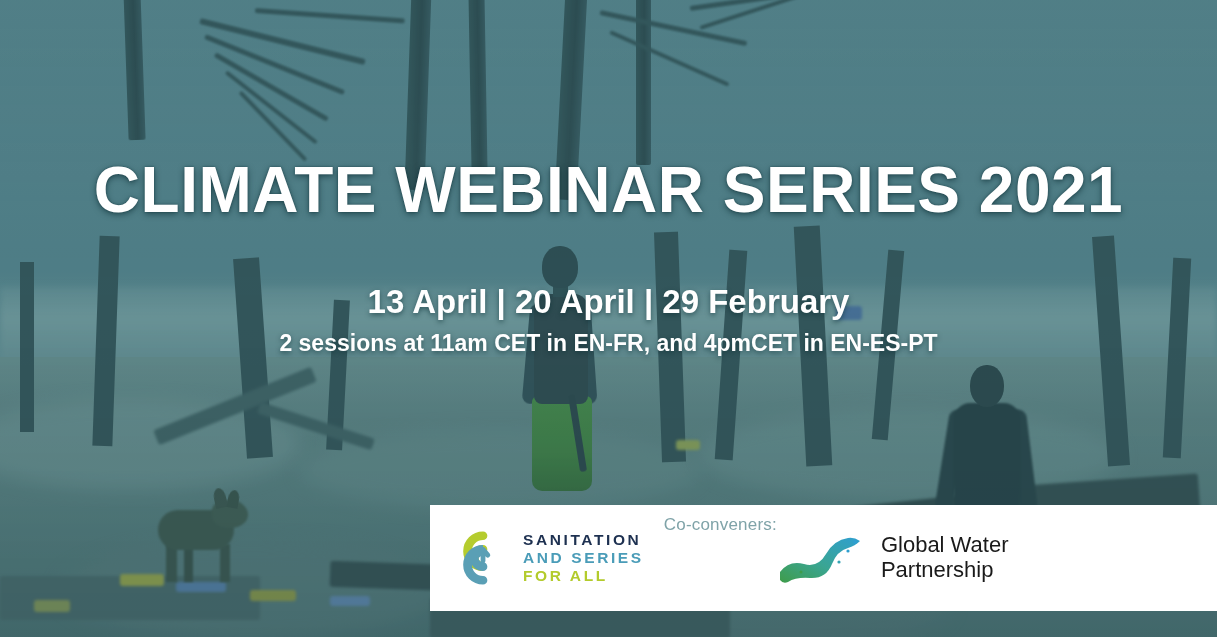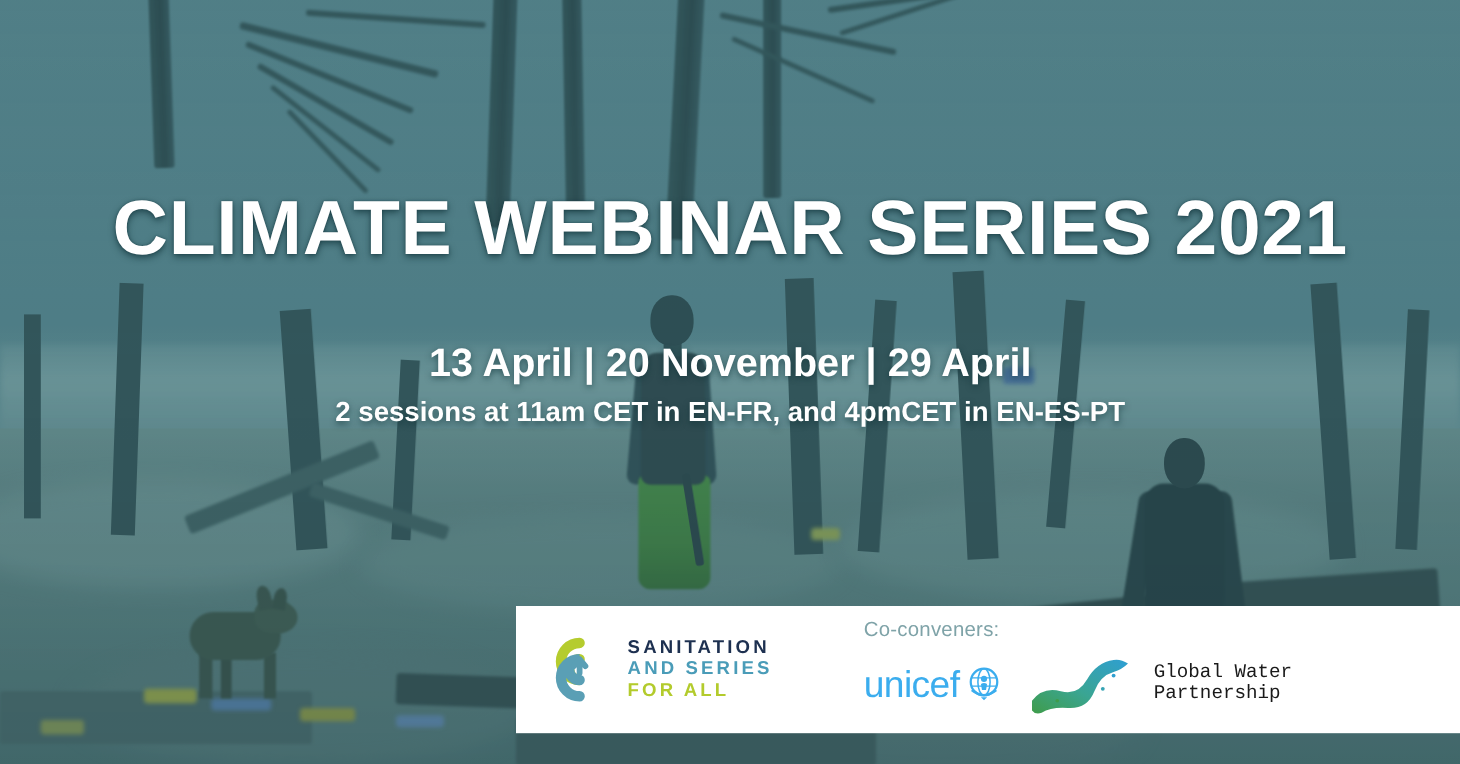--- a/index.html
+++ b/index.html
@@ -81,30 +81,30 @@
   .logobar{
     position:absolute;left:430px;top:505px;width:787px;height:106px;
     background:#ffffff;display:flex;align-items:center;
   }
   .swa{display:flex;align-items:center;gap:11px;margin-left:24px;}
   .swa-mark{position:relative;width:58px;height:58px;flex:none;}
   .swa-text{display:flex;flex-direction:column;line-height:1.16;}
   .swa-l1{font-size:15.5px;font-weight:bold;letter-spacing:2.6px;color:#1d3050;}
   .swa-l2{font-size:15.5px;font-weight:bold;letter-spacing:2.6px;color:#4a9cb8;}
   .swa-l3{font-size:15.5px;font-weight:bold;letter-spacing:2.6px;color:#b3cb2c;}
-  .conv{position:relative;margin-left:76px;height:86px;display:flex;flex-direction:column;justify-content:flex-start;}
+  .conv{position:relative;margin-left:20px;height:86px;display:flex;flex-direction:row;justify-content:flex-start;}
   .conv-label{font-size:17px;color:#7fa3a8;margin-bottom:9px;white-space:nowrap;letter-spacing:.2px;}
   .conv-logos{display:flex;align-items:center;gap:20px;}
   .unicef{display:flex;align-items:center;gap:4px;}
   .unicef-word{font-size:31px;color:#3badee;letter-spacing:-.5px;line-height:1;}
   .wateraid{display:flex;align-items:center;gap:5px;}
   .wa-mark{width:30px;height:34px;flex:none;}
   .wa-word{font-size:27px;font-weight:bold;color:#111;letter-spacing:-.6px;line-height:1;}
   .gwp{display:flex;align-items:center;gap:8px;}
-  .gwp-text{display:flex;flex-direction:column;line-height:1.12;color:#1a1a1a;font-size:16px;font-family:Liberation Mono, monospace;}
+  .gwp-text{display:flex;flex-direction:column;line-height:1.12;color:#1a1a1a;font-size:22px;font-family:Liberation Sans, sans-serif;}
 </style>
 </head>
 <body>
 
 <div class="banner">
 
   <div class="photo">
     <div class="sky"></div>
     <div class="sea"></div>
     <div class="ground"></div>
@@ -187,21 +187,21 @@
       <div class="head"></div>
       <div class="ear"></div>
       <div class="ear2"></div>
     </div>
 
     <div class="wash"></div>
     <div class="wash2"></div>
   </div>
 
   <div class="headline">CLIMATE WEBINAR SERIES 2021</div>
-  <div class="dates">13 April  |  20 November  |  29 April</div>
+  <div class="dates">13 April  |  20 April  |  29 February</div>
   <div class="sessions">2 sessions at 11am CET in EN-FR, and 4pmCET in EN-ES-PT</div>
 
   <div class="logobar">
 
     <div class="swa">
       <div class="swa-mark">
         <svg viewBox="0 0 60 60" width="58" height="58" aria-hidden="true">
           <path d="M30 7 A16 16 0 1 0 30 39 A9 9 0 0 1 30 21" fill="none" stroke="#b5cc2e" stroke-width="9" stroke-linecap="round"></path>
           <path d="M30 53 A16 16 0 1 1 30 21 A9 9 0 0 0 30 39" fill="none" stroke="#5a9fb5" stroke-width="9" stroke-linecap="round"></path>
           <path d="M30 21 L30 33 M25 27 L30 21 L35 27" fill="none" stroke="#5a9fb5" stroke-width="5" stroke-linecap="round" stroke-linejoin="round"></path>
@@ -211,32 +211,20 @@
         <span class="swa-l1">SANITATION</span>
         <span class="swa-l2">AND SERIES</span>
         <span class="swa-l3">FOR ALL</span>
       </div>
     </div>
 
     <div class="conv">
       <span class="conv-label">Co-conveners:</span>
       <div class="conv-logos">
 
-        <div class="unicef">
-          <span class="unicef-word">unicef</span>
-          <svg width="34" height="34" viewBox="0 0 40 40" aria-hidden="true">
-            <circle cx="20" cy="18" r="13" fill="none" stroke="#3badee" stroke-width="2.2"></circle>
-            <ellipse cx="20" cy="18" rx="6" ry="13" fill="none" stroke="#3badee" stroke-width="1.5"></ellipse>
-            <path d="M7.6 14 H32.4 M7.6 22 H32.4" stroke="#3badee" stroke-width="1.3"></path>
-            <circle cx="20" cy="15" r="3" fill="#3badee"></circle>
-            <path d="M17 20 q3 -2 6 0 l-1 6 h-4 z" fill="#3badee"></path>
-            <path d="M8 26 q12 10 24 0" fill="none" stroke="#3badee" stroke-width="2.4"></path>
-            <path d="M17 33 h6 l-3 3 z" fill="#3badee"></path>
-          </svg>
-        </div>
 
 
         <div class="gwp">
           <svg width="96" height="52" viewBox="0 0 96 52" aria-hidden="true">
             <defs>
               <linearGradient id="gwpg" x1="0" y1="1" x2="1" y2="0">
                 <stop offset="0" stop-color="#3f9c4a"></stop>
                 <stop offset=".45" stop-color="#3aa592"></stop>
                 <stop offset="1" stop-color="#2f9fd0"></stop>
               </linearGradient>

